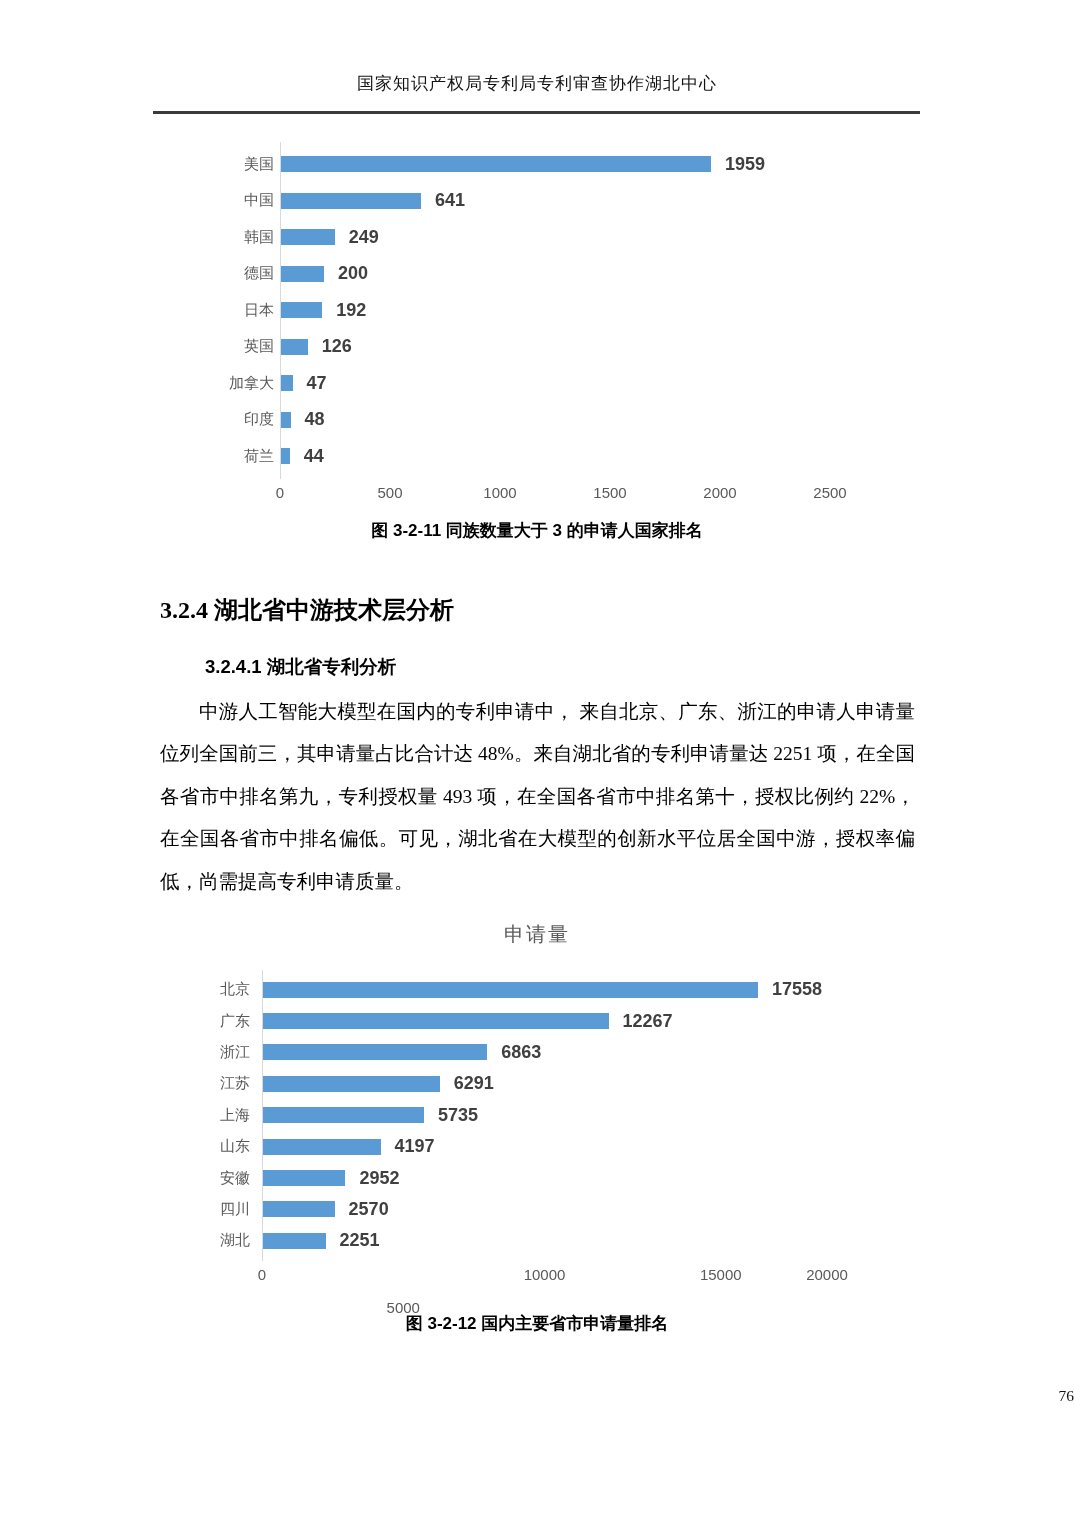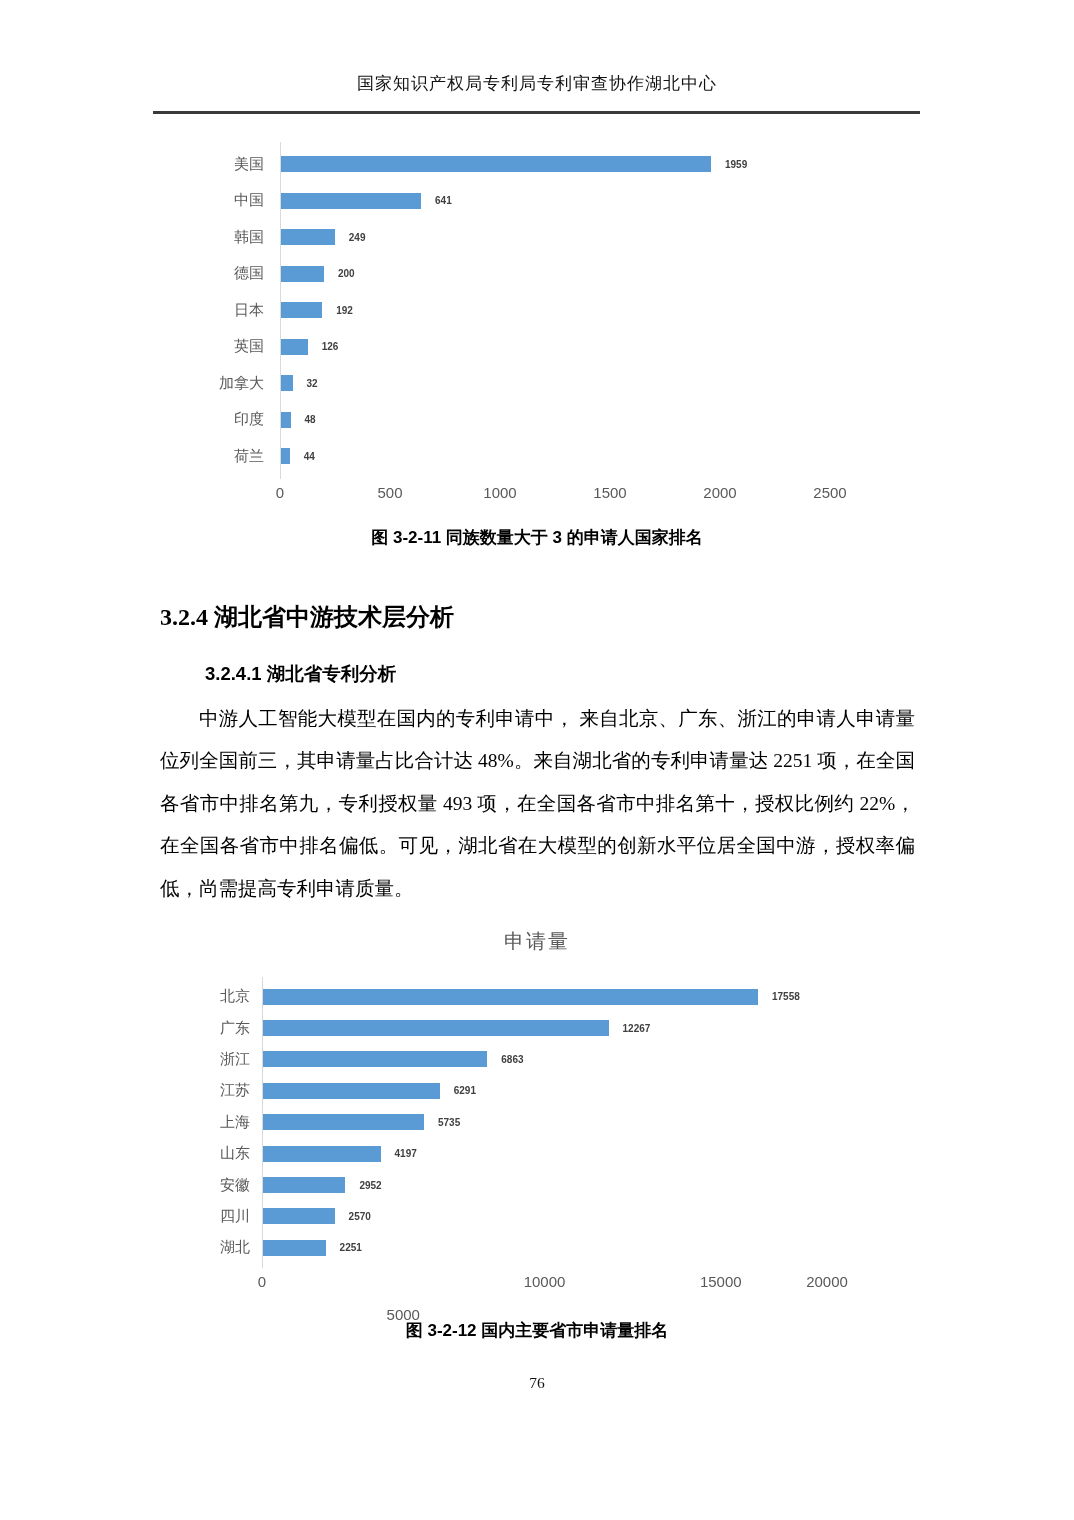--- a/index.html
+++ b/index.html
@@ -46,41 +46,41 @@
     width: 1px;
     background: #d9d9d9;
   }
   .bar-row {
     display: flex;
     align-items: center;
     height: var(--row-h);
   }
   .bar-label {
     width: var(--label-w);
-    padding-right: 16px;
+    padding-right: 6px;
     box-sizing: border-box;
     flex-shrink: 0;
     text-align: right;
     color: #595959;
     font-size: 15px;
     white-space: nowrap;
   }
   .bar-track {
     width: var(--track-w);
     display: flex;
     align-items: center;
   }
   .bar {
     height: var(--bar-h);
     background: var(--bar-color, #5b9bd5);
   }
   .bar-value {
     margin-left: 14px;
     color: #404040;
-    font-size: 10px;
+    font-size: 18px;
     font-weight: 600;
     white-space: nowrap;
   }
   .axis-row {
     display: flex;
     margin-top: 9px;
   }
   .axis-spacer {
     width: var(--label-w);
     flex-shrink: 0;
@@ -111,21 +111,21 @@
     margin: 26px 0 0 210px;
     --label-w: 52px;
     --track-w: 565px;
     --row-h: 31.4px;
     --bar-h: 16px;
   }
   #chart-1 .bar-label { padding-right: 12px; }
 
   
   .figure-caption {
-    margin-top: 22px;
+    margin-top: 15px;
     text-align: center;
     font-family: "Liberation Sans", sans-serif;
     font-weight: bold;
     font-size: 17px;
     color: #000;
   }
   .section-heading {
     margin: 52px 0 0 160px;
     font-family: "Liberation Serif", serif;
     font-weight: bold;
@@ -150,22 +150,22 @@
   .chart-title {
     margin-top: 18px;
     text-align: center;
     font-family: "Liberation Sans", sans-serif;
     font-size: 20px;
     color: #595959;
     letter-spacing: 2px;
   }
   #caption-2 { margin-top: 26px; }
   .page-number {
-    margin-top: 32px;
-    text-align: center;
+    margin-top: 52px;
+    text-align: right;
     font-size: 15.5px;
     color: #111;
   }
 </style>
 </head>
 <body style="--bar-color: #5b9bd5;">
 
 <div class="page-header-text">国家知识产权局专利局专利审查协作湖北中心</div>
 <div class="header-rule"></div>
 
@@ -211,21 +211,21 @@
         <div class="bar-label">英国</div>
         <div class="bar-track">
           <div class="bar" style="width: 5.04%;"></div>
           <span class="bar-value">126</span>
         </div>
       </div>
       <div class="bar-row">
         <div class="bar-label">加拿大</div>
         <div class="bar-track">
           <div class="bar" style="width: 2.28%;"></div>
-          <span class="bar-value">32</span>
+          <span class="bar-value">47</span>
         </div>
       </div>
       <div class="bar-row">
         <div class="bar-label">印度</div>
         <div class="bar-track">
           <div class="bar" style="width: 1.92%;"></div>
           <span class="bar-value">48</span>
         </div>
       </div>
       <div class="bar-row">

